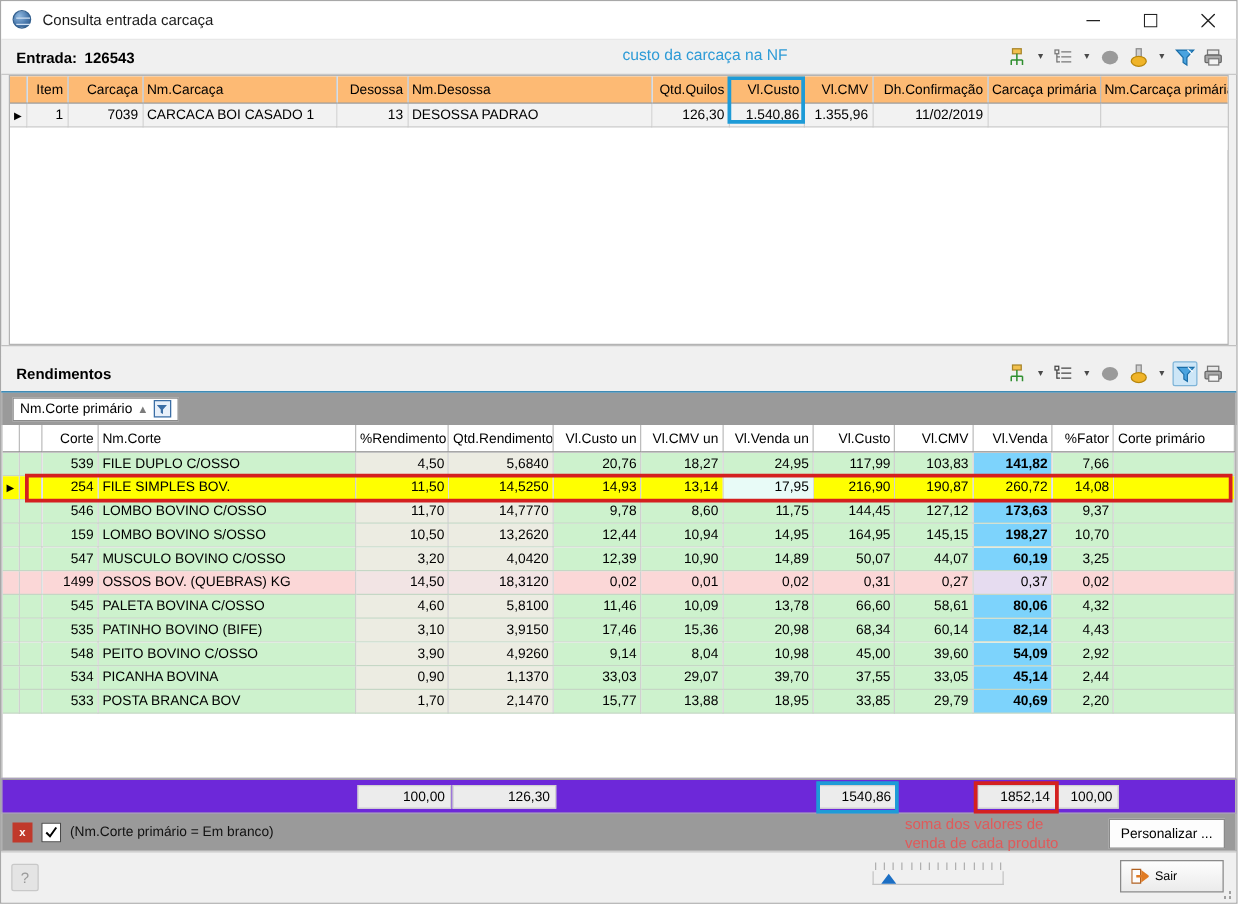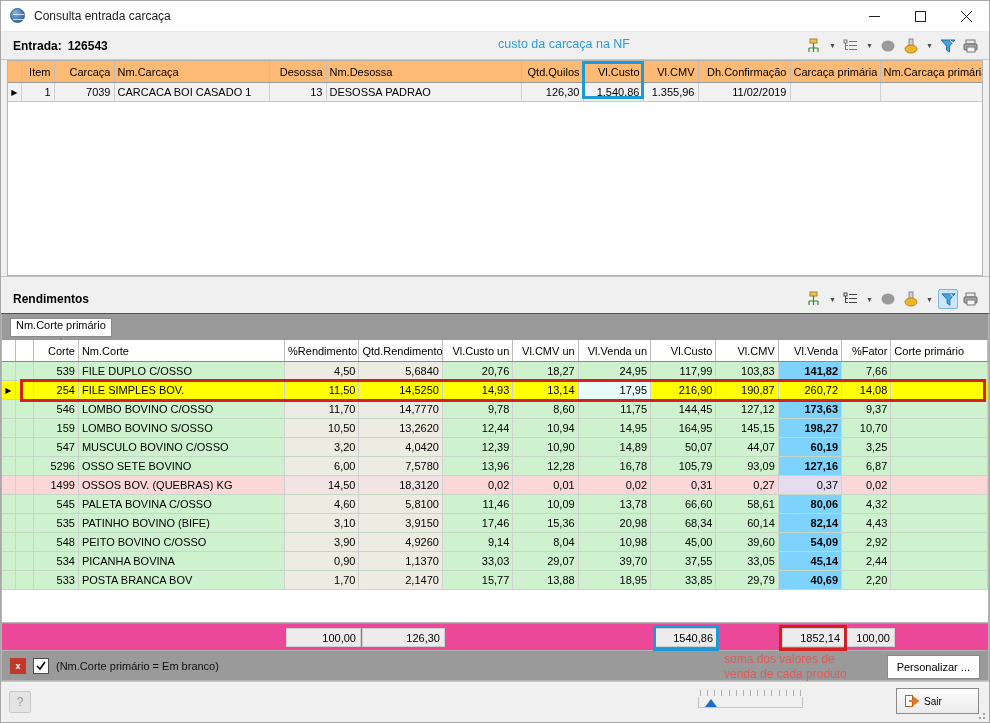--- a/index.html
+++ b/index.html
@@ -163,21 +163,21 @@
   }
   .filter-strip {
     height: 26px; min-height:26px;
     background: #9a9a9a;
     display:flex; align-items:center; padding-left: 8px;
     border-left:1px solid #b4b4b4; border-right:1px solid #b4b4b4;
   }
   .filter-chip {
     background:#ffffff; border:1px solid #8a8a8a;
     height: 17px; display:flex; align-items:center; gap:4px;
-    padding: 0 5px; font-size: 11px; flex-direction: column;
+    padding: 0 5px; font-size: 11px;
   }
   .chip-sort { color:#7b7b7b; font-size:9px; }
   .chip-funnel {
     width:12px;height:12px;border:1px solid #3b6ea5;background:#e8f0fa;
     display:flex;align-items:center;justify-content:center;
   }
   .chip-funnel svg { display:block; }
 
   
   #bot-grid-wrap { flex:1; margin:0; border-top:none; }
@@ -203,21 +203,21 @@
   .red-row-outline {
     position:absolute;
     border: 3px solid #d42020;
     box-sizing:border-box;
     pointer-events:none;
   }
 
   
   .totals-row {
     height: 28px; min-height:28px;
-    background:#ec4899;
+    background:#6d28d9;
     border:1px solid #b4b4b4;
     border-top:1px solid #9a9a9a;
     box-sizing:border-box;
     position: relative;
     display:block;
   }
   .tot-cell {
     position:absolute; top:4px; height:19px;
     background:#ececec; border:1px solid #cfcfcf;
     box-sizing:border-box;
@@ -633,36 +633,20 @@
             <td class="t-right c-beige">4,0420</td>
             <td class="t-right">12,39</td>
             <td class="t-right">10,90</td>
             <td class="t-right">14,89</td>
             <td class="t-right">50,07</td>
             <td class="t-right">44,07</td>
             <td class="t-right c-lav">60,19</td>
             <td class="t-right">3,25</td>
             <td class="t-left"></td>
           </tr>
-          <tr class="rg">
-            <td class="marker-cell"></td>
-            <td class="marker-cell"></td>
-            <td class="t-right">5296</td>
-            <td class="t-left">OSSO SETE BOVINO</td>
-            <td class="t-right c-beige">6,00</td>
-            <td class="t-right c-beige">7,5780</td>
-            <td class="t-right">13,96</td>
-            <td class="t-right">12,28</td>
-            <td class="t-right">16,78</td>
-            <td class="t-right">105,79</td>
-            <td class="t-right">93,09</td>
-            <td class="t-right c-lav">127,16</td>
-            <td class="t-right">6,87</td>
-            <td class="t-left"></td>
-          </tr>
           <tr class="rp">
             <td class="marker-cell"></td>
             <td class="marker-cell"></td>
             <td class="t-right">1499</td>
             <td class="t-left">OSSOS BOV. (QUEBRAS) KG</td>
             <td class="t-right c-beige">14,50</td>
             <td class="t-right c-beige">18,3120</td>
             <td class="t-right">0,02</td>
             <td class="t-right">0,01</td>
             <td class="t-right">0,02</td>

